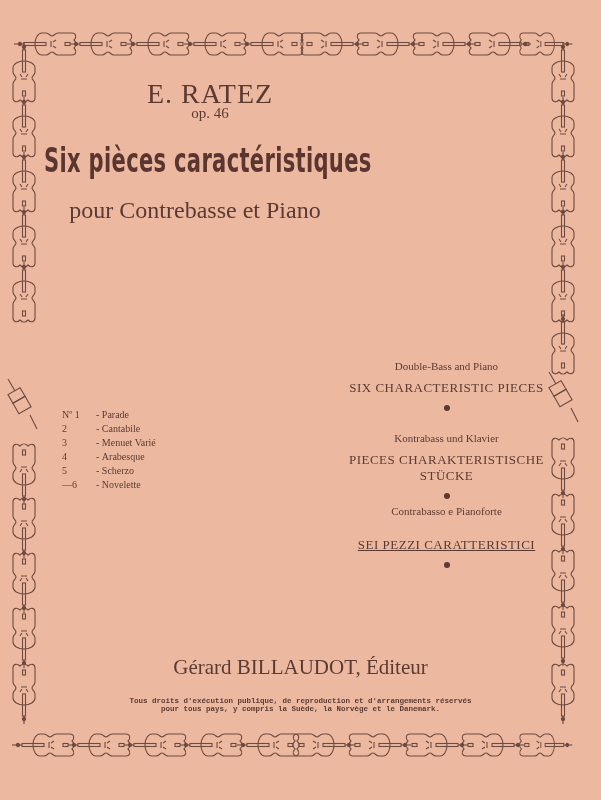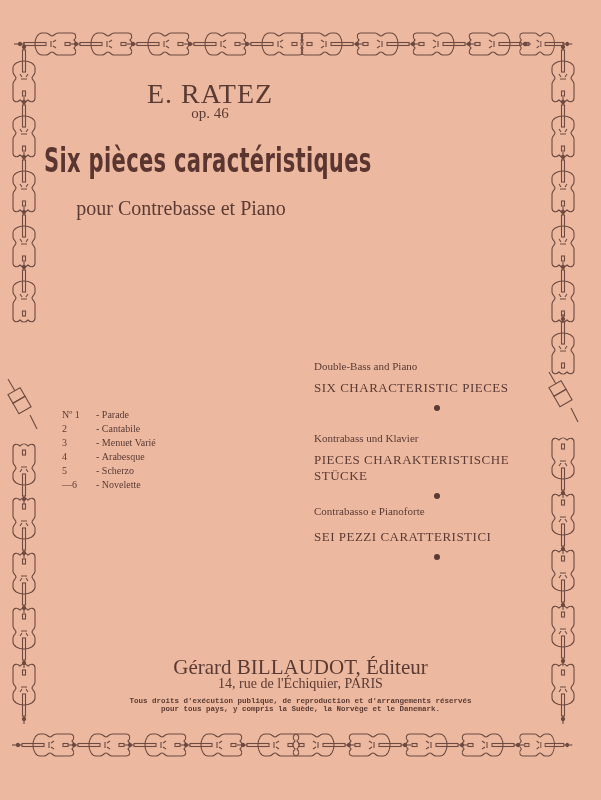--- a/index.html
+++ b/index.html
@@ -13,25 +13,25 @@
   .border-svg { position: absolute; left: 0; top: 0; width: 601px; height: 800px; }
   .center { position: absolute; left: 0; width: 601px; text-align: center; }
   .composer { top: 78px; left: 0; width: 420px; font-size: 28px; letter-spacing: 1px; }
   .opus { top: 105px; left: 0; width: 420px; font-size: 15px; }
   .title {
     top: 140px; left: 44px; width: 360px; text-align: left;
     font-family: "DejaVu Sans", sans-serif; font-weight: bold;
     font-size: 34px; transform: scaleX(0.62); transform-origin: left top;
     letter-spacing: 0.5px; white-space: nowrap; color: #5b3530;
   }
-  .subtitle { top: 197px; left: 51px; width: 260px; text-align: center; font-size: 20px; }
+  .subtitle { top: 197px; left: 65px; width: 260px; text-align: center; font-size: 24px; }
   .pieces { position: absolute; left: 62px; top: 408px; font-size: 10px; line-height: 14px; }
   .pieces .row { display: flex; }
   .pieces .num { width: 30px; padding-right: 4px; white-space: nowrap; }
-  .right-block { position: absolute; left: 314px; width: 245px; text-align: left; }
+  .right-block { position: absolute; left: 324px; width: 245px; text-align: center; }
   .rb-sub { font-size: 11px; }
   .rb-title { font-size: 13px; letter-spacing: 0.5px; }
   .dot { width: 6px; height: 6px; background: #5b3a33; border-radius: 50%; margin: 0 auto; }
   .publisher { top: 655px; font-size: 21px; left: 0; }
   .address { top: 676px; font-size: 14px; left: 0; }
   .rights { top: 697px; font-size: 7.5px; line-height: 8px; font-family: Liberation Mono, monospace; font-weight: bold; left: 0; }
 </style>
 </head>
 <body>
 
@@ -167,24 +167,23 @@
   </div>
 
   <div class="right-block" style="top:432px;">
     <div class="rb-sub">Kontrabass und Klavier</div>
     <div class="rb-title" style="margin-top:8px;">PIECES CHARAKTERISTISCHE STÜCKE</div>
     <div class="dot" style="margin-top:9px;"></div>
   </div>
 
   <div class="right-block" style="top:505px;">
     <div class="rb-sub">Contrabasso e Pianoforte</div>
-    <div class="rb-title" style="margin-top:12px;">SEI PEZZI CARATTERISTICI</div>
+    <div class="rb-title" style="margin-top:20px;text-decoration:underline;">SEI PEZZI CARATTERISTICI</div>
     <div class="dot" style="margin-top:9px;"></div>
   </div>
 
   <div class="center publisher">Gérard BILLAUDOT, Éditeur</div>
-  <div class="center address">14, rue de l'Échiquier, PARIS</div>
   <div class="center rights">
     <div>Tous droits d'exécution publique, de reproduction et d'arrangements réservés</div>
     <div>pour tous pays, y compris la Suède, la Norvège et le Danemark.</div>
   </div>
 
 </div>
 
 </body></html>

